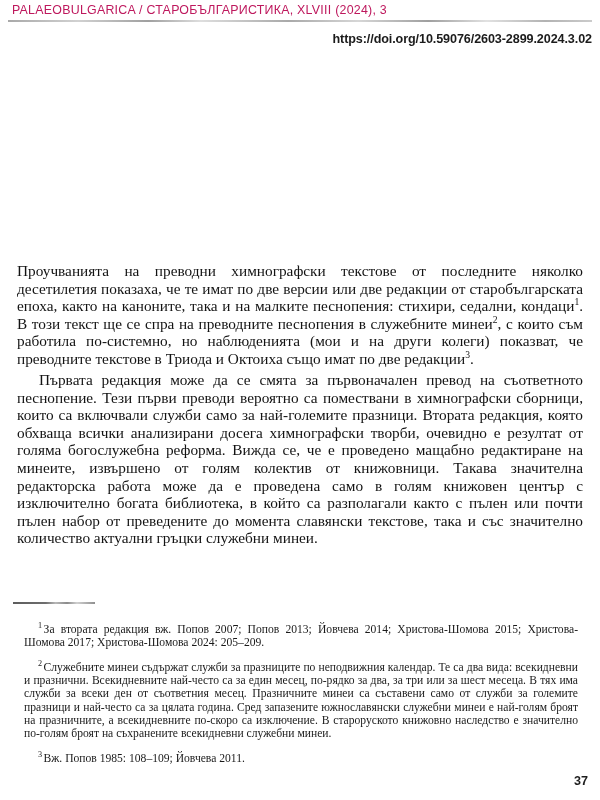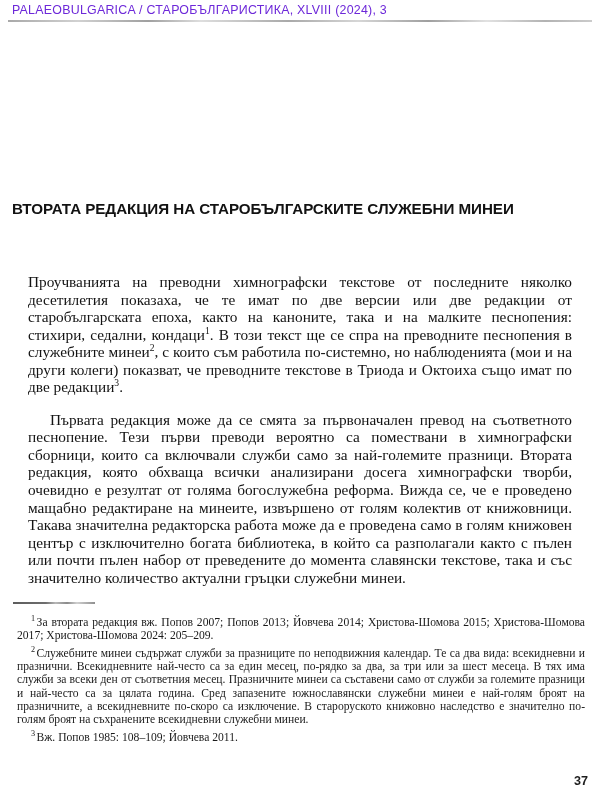--- a/index.html
+++ b/index.html
@@ -25,21 +25,21 @@
 
   
   .running-head {
     position: absolute;
     top: 3px;
     left: 12px;
     right: 12px;
     font-family: "Liberation Sans", "DejaVu Sans", sans-serif;
     font-size: 12.4px;
     letter-spacing: 0.25px;
-    color: #6d28d9;
+    color: #be185d;
     white-space: nowrap;
     font-weight: 400;
   }
   .head-rule {
     position: absolute;
     top: 20px;
     left: 8px;
     right: 8px;
     height: 2px;
     background: linear-gradient(90deg,
@@ -96,21 +96,21 @@
     left: 13px;
     width: 574px;
     font-size: 15.3px;
     line-height: 17.55px;
     text-align: justify;
     text-justify: inter-word;
     color: #131313;
     font-weight: 400;
   }
   .body-text p {
-    margin: 15px;
+    margin: 4px;
     text-indent: 22px;
     hyphens: manual;
   }
   .body-text p.first {
     text-indent: 0;
   }
   .body-text sup {
     font-size: 9.6px;
     vertical-align: super;
     line-height: 0;
@@ -133,21 +133,21 @@
     position: absolute;
     top: 612px;
     left: 13px;
     width: 576px;
     font-size: 11.6px;
     line-height: 13.35px;
     text-align: justify;
     color: #1a1a1a;
   }
   .footnotes p {
-    margin: 4px;
+    margin: 11px;
     text-indent: 14px;
   }
   .footnotes sup {
     font-size: 8.2px;
     vertical-align: super;
     line-height: 0;
     padding-right: 1.5px;
   }
 
   
@@ -164,23 +164,23 @@
 </style>
 </head>
 <body>
 
 <div class="page">
 
   <div class="running-head">PALAEOBULGARICA / СТАРОБЪЛГАРИСТИКА, XLVIII (2024), 3</div>
 
   <div class="head-rule"></div>
 
+  <div class="doi">https://doi.org/10.59076/2603-2899.2024.3.02</div>
 
 
-  <div class="article-title">ВТОРАТА РЕДАКЦИЯ НА СТАРОБЪЛГАРСКИТЕ СЛУЖЕБНИ МИНЕИ</div>
 
   <div class="body-text">
     <p class="first"><span>Проучванията на преводни химнографски текстове от последните няколко десетилетия показаха, че те имат по две версии или две редакции от старобългарската епоха, както на каноните, така и на малките песнопения: стихири, седални, кондаци</span><sup>1</sup><span>. В този текст ще се спра на преводните песнопения в служебните минеи</span><sup>2</sup><span>, с които съм работила по-системно, но наблюденията (мои и на други колеги) показват, че преводните текстове в Триода и Октоиха също имат по две редакции</span><sup>3</sup><span>.</span></p>
     <p>Първата редакция може да се смята за първоначален превод на съответното песнопение. Тези първи преводи вероятно са помествани в химнографски сборници, които са включвали служби само за най-големите празници. Втората редакция, която обхваща всички анализирани досега химнографски творби, очевидно е резултат от голяма богослужебна реформа. Вижда се, че е проведено мащабно редактиране на минеите, извършено от голям колектив от книжовници. Такава значителна редакторска работа може да е проведена само в голям книжовен център с изключително богата библиотека, в който са разполагали както с пълен или почти пълен набор от преведените до момента славянски текстове, така и със значително количество актуални гръцки служебни минеи.</p>
   </div>
 
   <div class="fn-rule"></div>
 
   <div class="footnotes">
     <p><sup>1</sup><span>За втората редакция вж. Попов 2007; Попов 2013; Йовчева 2014; Христова-Шомова 2015; Христова-Шомова 2017; Христова-Шомова 2024: 205–209.</span></p>

